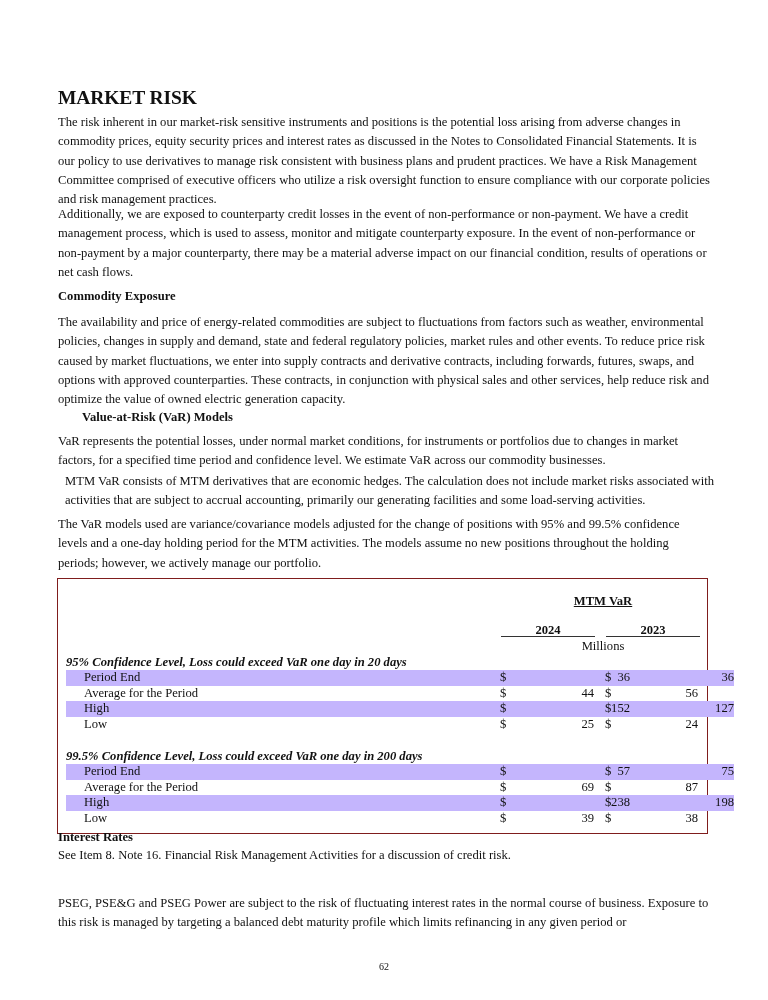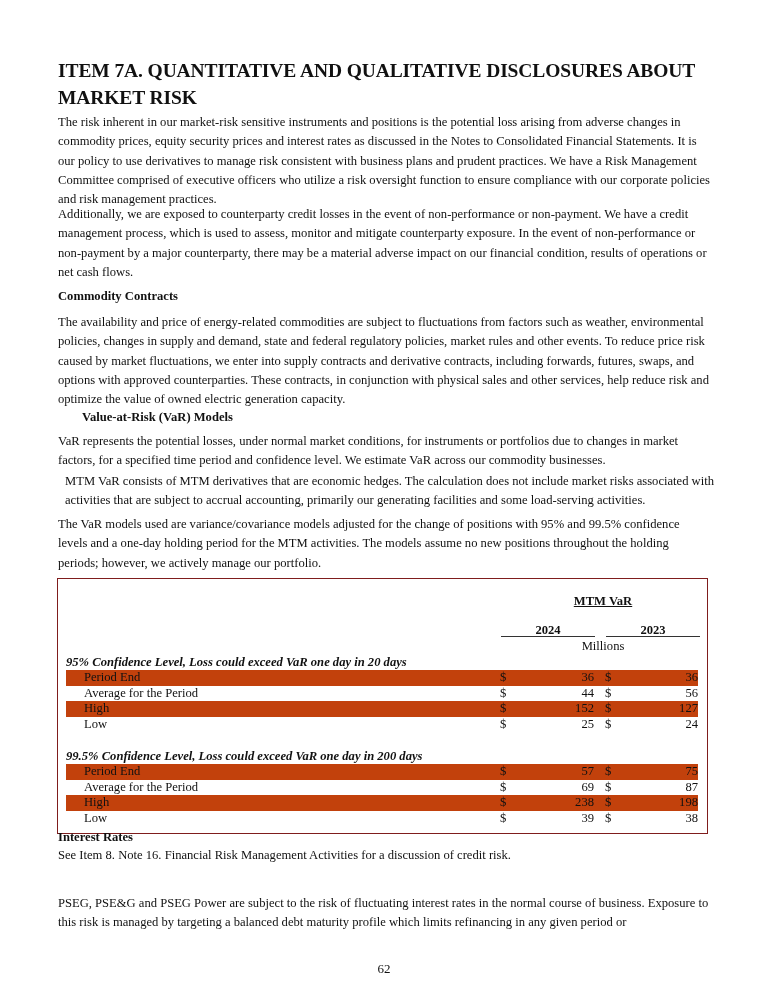--- a/index.html
+++ b/index.html
@@ -27,46 +27,46 @@
     border: 1px solid #7f1d1d; box-sizing: border-box;
   }
   .tbl-abs { position: absolute; font-size: 12.6px; line-height: 16px; }
   .hdr-bold { font-weight: bold; text-align: center; }
   .u { text-decoration: underline; }
   .col-rule { position: absolute; height: 0; border-top: 1px solid #333; }
   .row {
     position: absolute; left: 8px; width: 632px; height: 15.5px;
     font-size: 12.6px; line-height: 15.5px;
   }
-  .row.shade { background: #c2410c; }
+  .row.shade { background: #c4b5fd; padding-left: 36px; }
   .row .lbl { position: absolute; left: 18px; }
   .row .d1 { position: absolute; left: 434px; }
   .row .v1 { position: absolute; right: 104px; text-align: right; }
   .row .d2 { position: absolute; left: 539px; }
   .row .v2 { position: absolute; right: 0px; text-align: right; }
   .section-title {
     position: absolute; left: 8px; font-weight: bold; font-style: italic;
     font-size: 12.6px; line-height: 16px;
   }
   .pagenum {
-    position: absolute; left: 0; width: 768px; top: 961px; text-align: center; font-size: 13px;
+    position: absolute; left: 0; width: 768px; top: 961px; text-align: center; font-size: 10px;
   }
 </style>
 </head>
 <body>
 
 <h1 class="title">
-  <span>ITEM 7A. QUANTITATIVE AND QUALITATIVE DISCLOSURES ABOUT</span><br>
+  <br>
   <span>MARKET RISK</span>
 </h1>
 
 <p class="para" style="top:113px;">The risk inherent in our market-risk sensitive instruments and positions is the potential loss arising from adverse changes in commodity prices, equity security prices and interest rates as discussed in the Notes to Consolidated Financial Statements. It is our policy to use derivatives to manage risk consistent with business plans and prudent practices. We have a Risk Management Committee comprised of executive officers who utilize a risk oversight function to ensure compliance with our corporate policies and risk management practices.</p>
 <p class="para" style="top:205px;">Additionally, we are exposed to counterparty credit losses in the event of non-performance or non-payment. We have a credit management process, which is used to assess, monitor and mitigate counterparty exposure. In the event of non-performance or non-payment by a major counterparty, there may be a material adverse impact on our financial condition, results of operations or net cash flows.</p>
 
-<p class="heading" style="top:287px;">Commodity Contracts</p>
+<p class="heading" style="top:287px;">Commodity Exposure</p>
 <p class="para" style="top:313px;">The availability and price of energy-related commodities are subject to fluctuations from factors such as weather, environmental policies, changes in supply and demand, state and federal regulatory policies, market rules and other events. To reduce price risk caused by market fluctuations, we enter into supply contracts and derivative contracts, including forwards, futures, swaps, and options with approved counterparties. These contracts, in conjunction with physical sales and other services, help reduce risk and optimize the value of owned electric generation capacity.</p>
 
 <p class="heading subheading" style="top:408px;">Value-at-Risk (VaR) Models</p>
 <p class="para" style="top:432px;">VaR represents the potential losses, under normal market conditions, for instruments or portfolios due to changes in market factors, for a specified time period and confidence level. We estimate VaR across our commodity businesses.</p>
 <p class="para" style="top:472px;margin-left:7px;">MTM VaR consists of MTM derivatives that are economic hedges. The calculation does not include market risks associated with activities that are subject to accrual accounting, primarily our generating facilities and some load-serving activities.</p>
 <p class="para" style="top:515px;">The VaR models used are variance/covariance models adjusted for the change of positions with 95% and 99.5% confidence levels and a one-day holding period for the MTM activities. The models assume no new positions throughout the holding periods; however, we actively manage our portfolio.</p>
 
 <div class="var-table">
   <div class="tbl-abs hdr-bold" style="left:443px; top:14px; width:204px;">
     <span class="u">MTM VaR</span>

